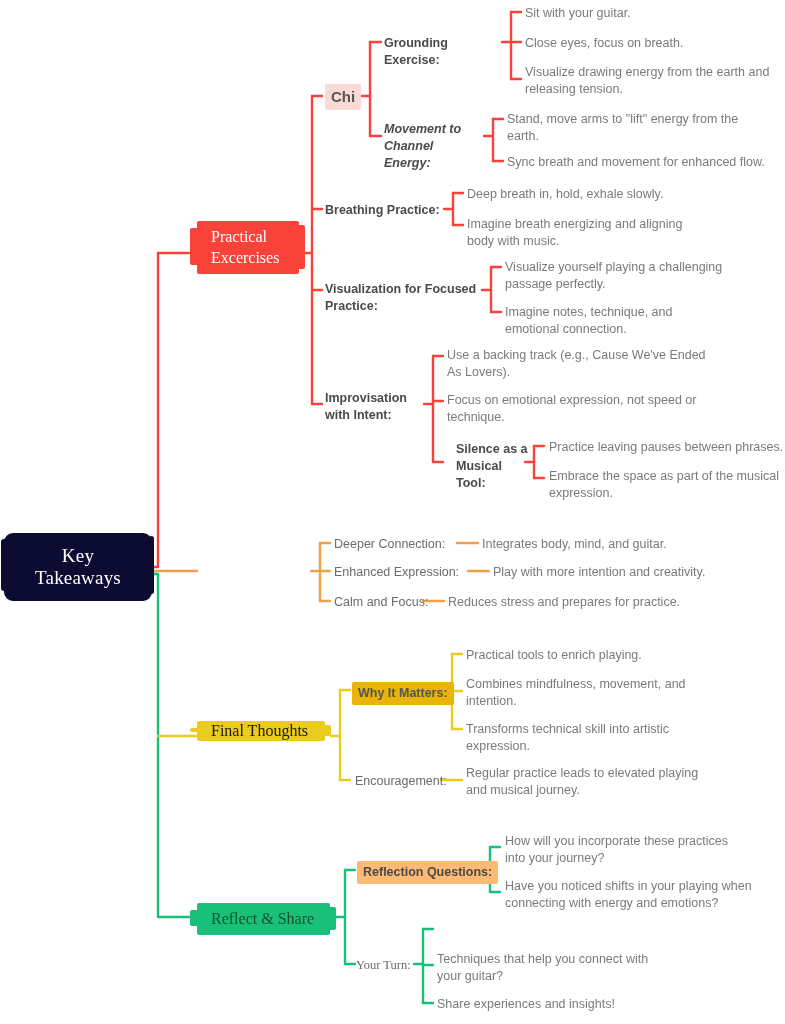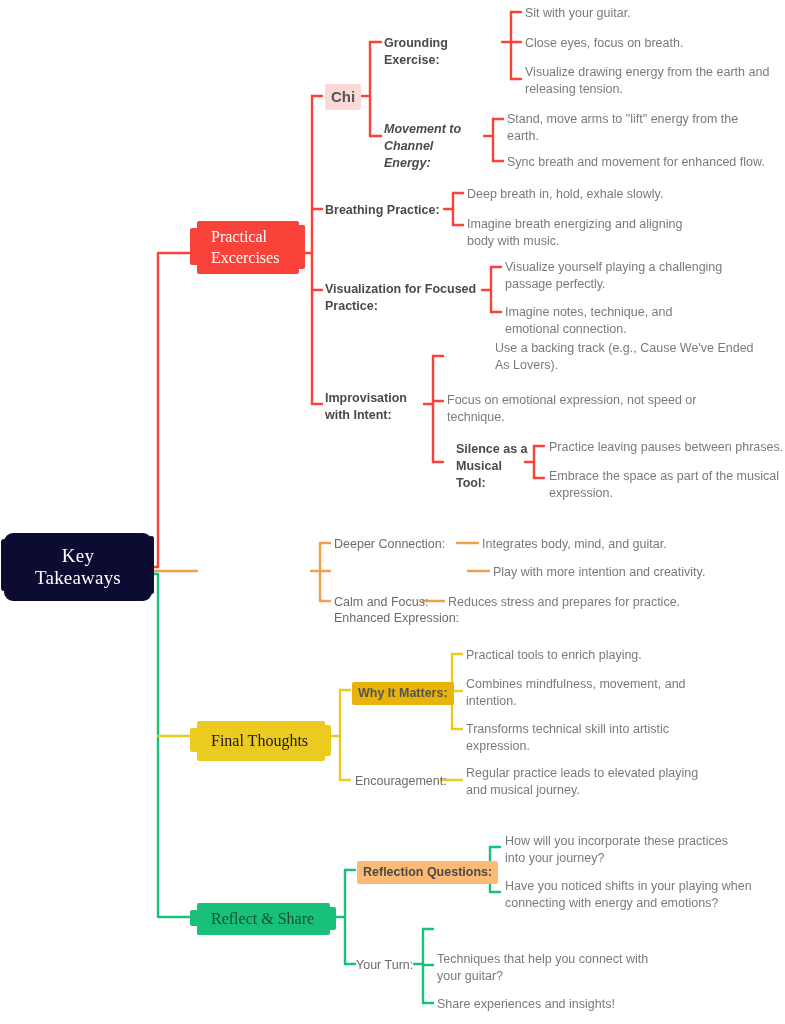--- a/index.html
+++ b/index.html
@@ -53,21 +53,21 @@
   }
   .chip .ink::after{
     content:"";position:absolute;right:-6px;top:4px;width:8px;bottom:5px;
     background:inherit;border-radius:2px;
   }
 
   .chip-practical{left:197px;top:221px;width:102px;height:53px;color:#ffffff;}
   .chip-practical .ink{background:#f9423a;}
   .chip-benefits{left:197px;top:535px;width:108px;height:72px;color:#1a1a1a;}
   .chip-benefits .ink{background:#f0a04b;}
-  .chip-final{left:197px;top:721px;width:128px;height:40px;color:#1a1a1a;align-items:center;}
+  .chip-final{left:197px;top:721px;width:128px;height:20px;color:#1a1a1a;align-items:center;}
   .chip-final .ink{background:#eccb20;}
   .chip-reflect{left:197px;top:903px;width:133px;height:32px;color:#14532d;align-items:center;}
   .chip-reflect .ink{background:#18c07a;}
 
   
   .sub{
     position:absolute;
     font-family:"Liberation Sans", sans-serif;
     font-size:12.5px;font-weight:bold;color:#4a4a4a;
     line-height:1.35;box-sizing:border-box;
@@ -232,49 +232,49 @@
   <div class="leaf" style="left:467px;top:186px;width:250px;">Deep breath in, hold, exhale slowly.</div>
   <div class="leaf" style="left:467px;top:216px;width:243px;">Imagine breath energizing and aligning body with music.</div>
 
   <div class="sub" style="left:325px;top:281px;width:160px;">Visualization for Focused Practice:</div>
 
   <div class="leaf" style="left:505px;top:259px;width:225px;">Visualize yourself playing a challenging passage perfectly.</div>
   <div class="leaf" style="left:505px;top:304px;width:225px;">Imagine notes, technique, and emotional connection.</div>
 
   <div class="sub" style="left:325px;top:390px;width:100px;">Improvisation with Intent:</div>
 
-  <div class="leaf" style="left:447px;top:340px;width:265px;margin-left:48px;">Use a backing track (e.g., Cause We've Ended As Lovers).</div>
+  <div class="leaf" style="left:447px;top:347px;width:265px;">Use a backing track (e.g., Cause We've Ended As Lovers).</div>
   <div class="leaf" style="left:447px;top:392px;width:258px;">Focus on emotional expression, not speed or technique.</div>
 
   <div class="sub" style="left:456px;top:441px;width:72px;">Silence as a Musical Tool:</div>
 
   <div class="leaf" style="left:549px;top:439px;width:240px;">Practice leaving pauses between phrases.</div>
   <div class="leaf" style="left:549px;top:468px;width:235px;">Embrace the space as part of the musical expression.</div>
 
   <div class="sub plain" style="left:334px;top:536px;width:130px;">Deeper Connection:</div>
   <div class="leaf" style="left:482px;top:536px;width:230px;">Integrates body, mind, and guitar.</div>
 
-  <div class="sub plain" style="left:334px;top:564px;width:140px;margin-top:46px;">Enhanced Expression:</div>
+  <div class="sub plain" style="left:334px;top:564px;width:140px;">Enhanced Expression:</div>
   <div class="leaf" style="left:493px;top:564px;width:250px;">Play with more intention and creativity.</div>
 
   <div class="sub plain" style="left:334px;top:594px;width:100px;">Calm and Focus:</div>
   <div class="leaf" style="left:448px;top:594px;width:270px;">Reduces stress and prepares for practice.</div>
 
   <div class="sub hl hl-cream" style="left:352px;top:682px;">Why It Matters:</div>
 
   <div class="leaf" style="left:466px;top:647px;width:250px;">Practical tools to enrich playing.</div>
   <div class="leaf" style="left:466px;top:721px;width:225px;">Transforms technical skill into artistic expression.</div>
   <div class="leaf" style="left:466px;top:676px;width:225px;">Combines mindfulness, movement, and intention.</div>
 
   <div class="sub plain" style="left:355px;top:773px;width:100px;">Encouragement:</div>
   <div class="leaf" style="left:466px;top:765px;width:255px;">Regular practice leads to elevated playing and musical journey.</div>
 
   <div class="sub hl hl-mint" style="left:357px;top:861px;">Reflection Questions:</div>
 
   <div class="leaf" style="left:505px;top:833px;width:245px;">How will you incorporate these practices into your journey?</div>
   <div class="leaf" style="left:505px;top:878px;width:250px;">Have you noticed shifts in your playing when connecting with energy and emotions?</div>
 
-  <div class="sub plain" style="left:356px;top:957px;width:70px;">Your Turn:</div>
+  <div class="sub plain" style="left:356px;top:957px;width:70px;font-family:Liberation Serif, serif;">Your Turn:</div>
 
   <div class="leaf" style="left:437px;top:951px;width:235px;">Techniques that help you connect with your guitar?</div>
   <div class="leaf" style="left:437px;top:996px;width:240px;">Share experiences and insights!</div>
 
 </div>
 
 </body></html>

